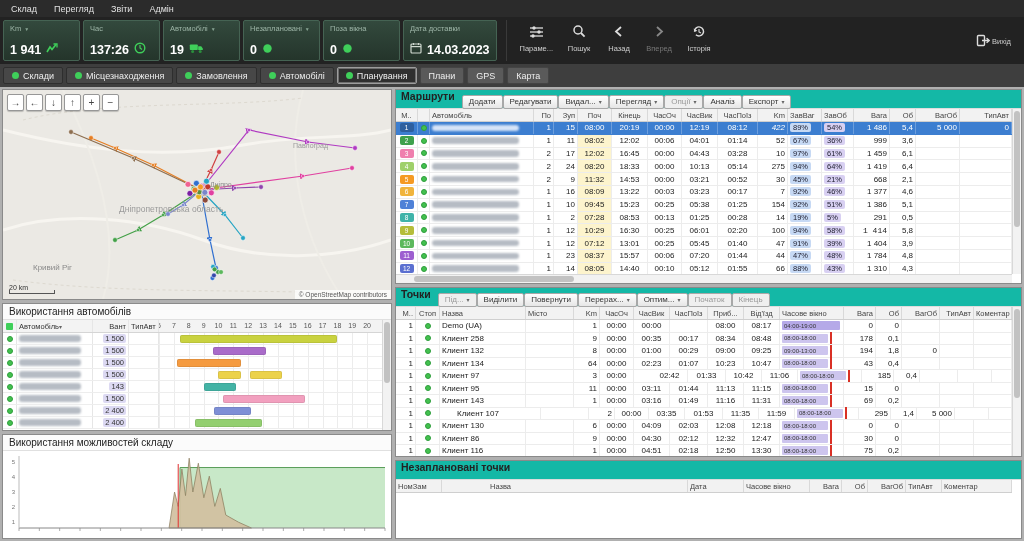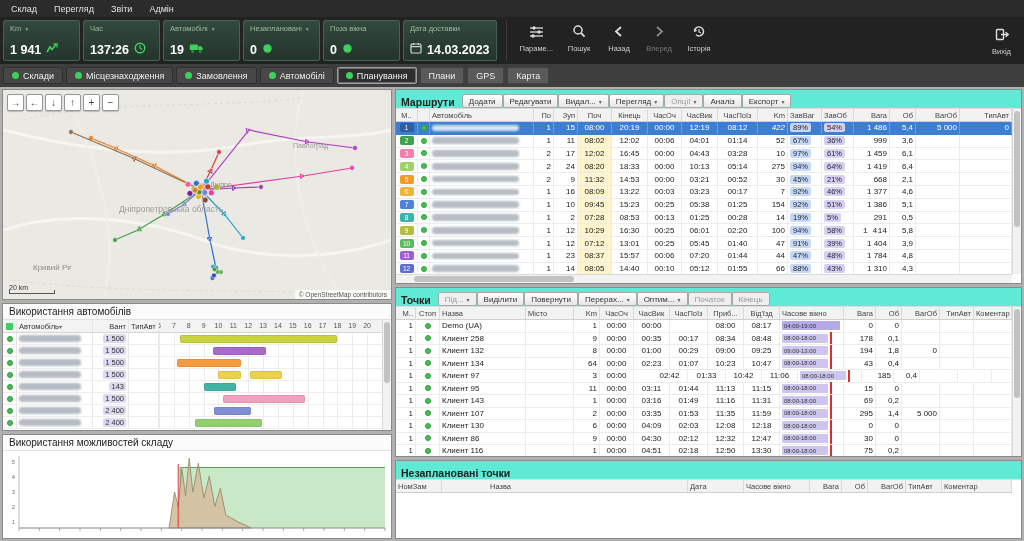--- a/index.html
+++ b/index.html
@@ -12,38 +12,38 @@
 #toolbar{position:absolute;top:17px;left:0;right:0;height:47px;background:#222;display:flex;align-items:center;padding:2px 3px;gap:3px}
 #tiles{display:flex;gap:3px;height:41px}
 .tile{background:linear-gradient(#33493d,#24352b);border:1px solid #456353;border-radius:2px;padding:3px 6px 3px;display:flex;flex-direction:column;justify-content:space-between;min-width:77px}
 .tile-label{display:flex;align-items:center;gap:3px;font-size:7.5px;color:#9db5a7;white-space:nowrap}
 .caret{font-size:5px;color:#88a494}
 .tile-value{display:flex;align-items:center;gap:5px;font-size:12.5px;font-weight:bold;color:#fff;white-space:nowrap}
 #tbtns{display:flex;align-items:flex-start;margin-left:6px;gap:2px;border-left:1px solid #3a3a3a;padding-left:8px;height:41px}
 .tbtn{display:flex;flex-direction:column;align-items:center;gap:2px;padding:4px 5px 2px;min-width:38px;border-radius:2px}
 .tbtn-l{font-size:7.5px;color:#cfcfcf;white-space:nowrap}
 .tbtn.disabled .tbtn-l{color:#777}
-#tb-exit{margin-left:auto;display:flex;flex-direction:column;align-items:center;gap:2px;padding:4px 10px 2px}
+#tb-exit{margin-left:auto;display:flex;flex-direction:row;align-items:center;gap:2px;padding:4px 10px 2px}
 
 #tabbar{position:absolute;top:64px;left:0;right:0;height:23px;background:#3e3e3e;display:flex;align-items:center;gap:3px;padding:0 3px}
 .tab{display:flex;align-items:center;gap:4px;height:17px;padding:0 8px;background:#474747;border:1px solid #2e2e2e;border-radius:2px;color:#eee;font-size:9px;white-space:nowrap}
 .tab.plain{background:#5a5a5a;border-color:#444}
 .tab.active{background:#2f2f2f;border-color:#9c9c9c;box-shadow:0 0 0 1px #6e6e6e inset}
 .gdot{width:7px;height:7px;border-radius:50%;background:#3fcf5a;display:inline-block;flex:0 0 auto}
 .gdot.sm{width:6px;height:6px;background:#43c14f;border:1px solid #2f9e3c}
 
 .panel{position:absolute;background:#fff;border:1px solid #8a8a8a;overflow:hidden}
 #map-panel{left:2px;top:89px;width:390px;height:211px}
 #veh-panel{left:2px;top:303px;width:390px;height:128px}
 #wh-panel{left:2px;top:434px;width:390px;height:105px}
 #routes-panel{left:395px;top:89px;width:627px;height:195px}
 #points-panel{left:395px;top:287px;width:627px;height:170px}
 #unp-panel{left:395px;top:460px;width:627px;height:79px}
 .ptitle{height:16px;line-height:16px;padding:0 6px;font-size:10px;color:#222;background:#fbfbfb;border-bottom:1px solid #e0e0e0}
-.phead{height:19px;display:flex;align-items:flex-end;gap:3px;padding:0 5px;background:#5eead4;border-bottom:1px solid #ddd}
+.phead{height:19px;display:flex;align-items:flex-start;gap:3px;padding:0 5px;background:#14b8a6;border-bottom:1px solid #ddd}
 .phead .t{font-size:10.5px;font-weight:bold;color:#222;margin-right:4px}
 .sbtn{display:inline-flex;align-items:center;gap:3px;font-size:8px;color:#333;background:linear-gradient(#fff,#e6e6e6);border:1px solid #a8a8a8;border-radius:2px;padding:1px 6px;height:14px;font-family:inherit;white-space:nowrap}
 .sbtn.disabled{color:#9a9a9a;background:#efefef}
 .scaret{font-size:6px;color:#666}
 
 #map-svg{position:absolute;inset:0;width:100%;height:100%;background:#ebe9e4}
 #map-controls{position:absolute;top:4px;left:4px;display:flex;gap:2px}
 .mctl{width:17px;height:17px;background:#fff;border:1px solid #979797;border-radius:2px;display:flex;align-items:center;justify-content:center;font-size:10px;color:#444;box-shadow:0 1px 1px rgba(0,0,0,.2)}
 #map-scale{position:absolute;left:6px;bottom:5px;font-size:7px;color:#333}
 #map-scale .bar{width:46px;height:1px;background:#555;position:relative;margin-top:2px}
@@ -1192,21 +1192,21 @@
           <div class="tcell a-r" style="width: 26px;">0,2</div>
           <div class="tcell a-r" style="width: 38px;"></div>
           <div class="tcell a-r" style="width: 34px;"></div>
           <div class="tcell " style="flex: 1 1 0%;"></div>
         </div>
         <div class="trow" style="height: 12.5px;">
           <div class="tcell a-r" style="width: 20px;">1</div>
           <div class="tcell a-c" style="width: 24px;">
             <span class="gdot sm"></span>
           </div>
-          <div class="tcell " style="width: 86px;">Клиент 107</div>
+          <div class="tcell " style="width: 86px; margin-left: 15px;">Клиент 107</div>
           <div class="tcell " style="width: 48px;"></div>
           <div class="tcell a-r" style="width: 26px;">2</div>
           <div class="tcell a-c" style="width: 34px;">00:00</div>
           <div class="tcell a-c" style="width: 36px;">03:35</div>
           <div class="tcell a-c" style="width: 38px;">01:53</div>
           <div class="tcell a-c" style="width: 36px;">11:35</div>
           <div class="tcell a-c" style="width: 36px;">11:59</div>
           <div class="tcell win-cell" style="width: 64px;">
             <div class="winbar">
               <span>08:00-18:00</span>

